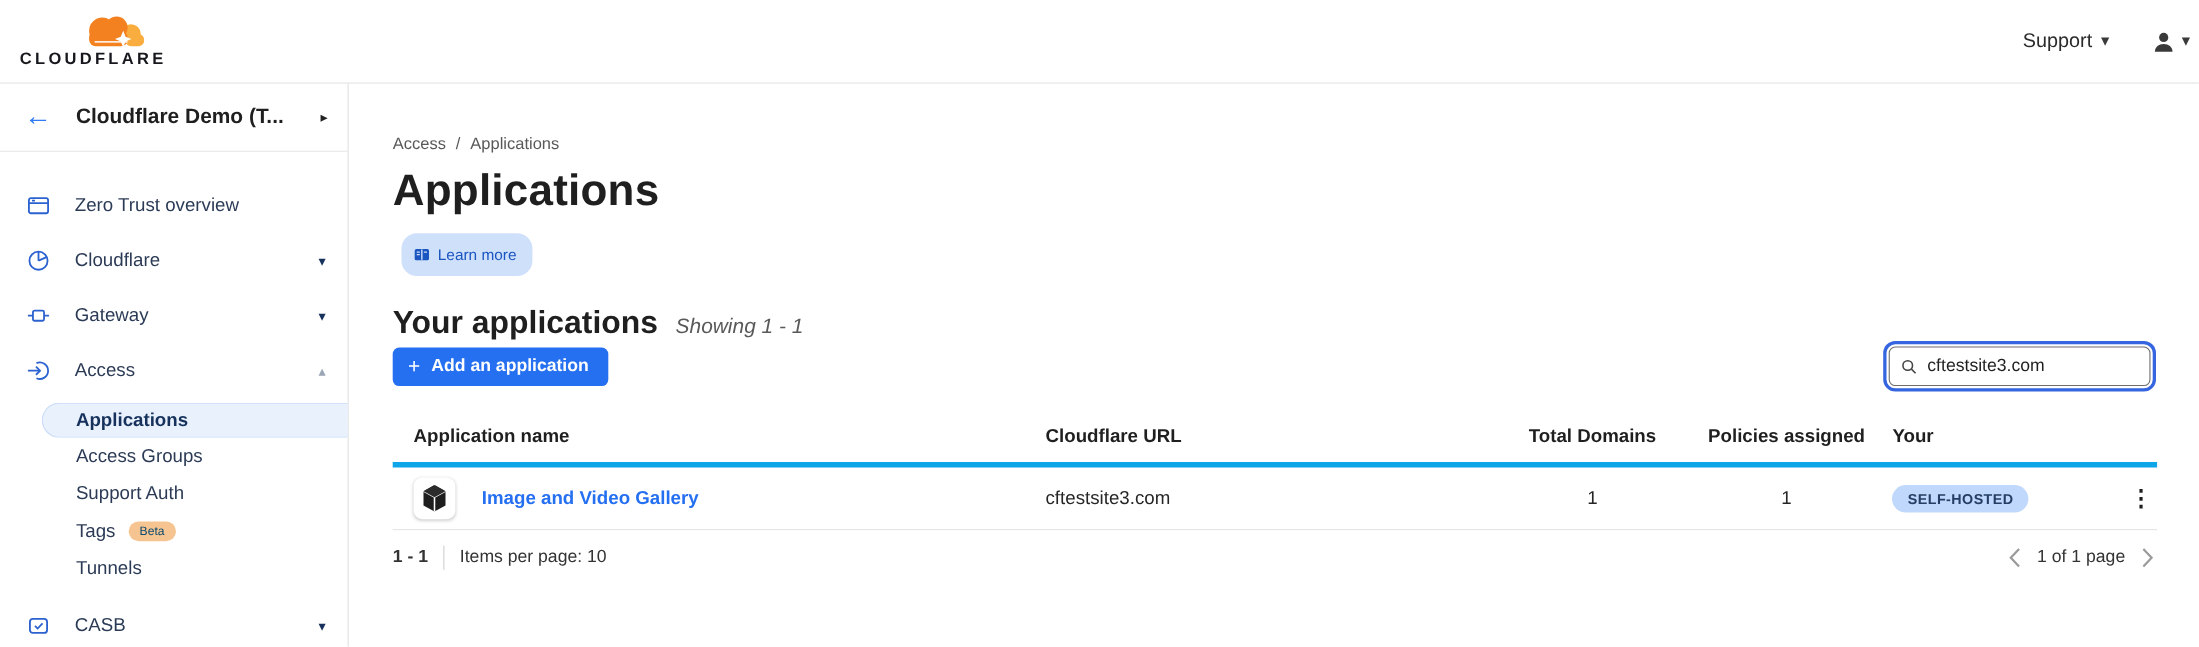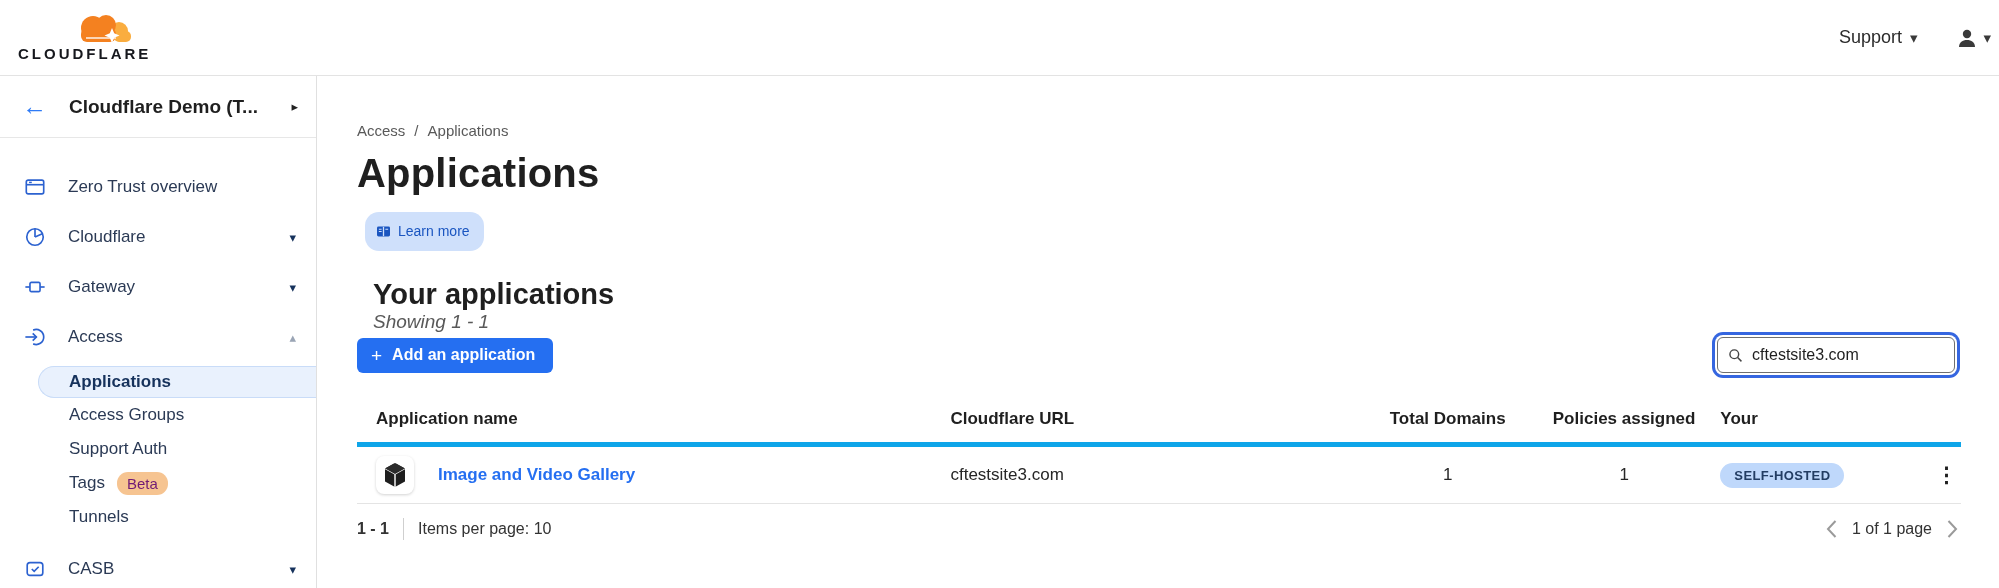--- a/index.html
+++ b/index.html
@@ -32,33 +32,33 @@
   .nav-item .nicon { width:24px; height:24px; margin-right:20px; flex:none; display:flex; align-items:center; }
   .nav-item .nlabel { flex:1; }
   .tri { font-size:13px; line-height:1; color:#16325c; }
   .tri.up { color:#9aa5b5; }
   .subnav { padding:4px 0 10px; }
   .sub-item { height:34px; display:flex; align-items:center; padding-left:69px;
     font-size:17px; color:#2b3a55; cursor:pointer; }
   .sub-item.active { background:var(--active-item-bg,#e9f1fd); border:1px solid #c9dcf8; border-right:none;
     border-radius:17px 0 0 17px; margin-left:38px; padding-left:30px; height:32px;
     font-weight:bold; color:#16325c; }
-  .beta { background:var(--beta-badge-bg,#f6c491); color:#701a75; font-size:15px; border-radius:11px;
+  .beta { background:var(--beta-badge-bg,#f6c491); color:#0c4a6e; font-size:11px; border-radius:11px;
     padding:3px 10px; margin-left:12px; }
 
   
   .main { flex:1; padding:46px 38px 0 40px; min-width:0; }
   .crumbs { font-size:15px; color:#595959; display:flex; gap:9px; }
   .crumb { cursor:pointer; }
   h1 { font-size:40px; color:#1f1f1f; margin:12px 0 16px; letter-spacing:0.2px; }
   .desc { font-size:19px; line-height:30px; max-width:880px; color:#303030; }
   .learn-more { display:inline-flex; align-items:center; gap:7px; background:var(--learn-more-bg,#cfe0fb);
     color:#1a55c0; border-radius:14px; padding:4px 14px 5px 11px; font-size:14px; cursor:pointer;
     vertical-align:2px; margin-left:8px; white-space:nowrap; }
-  .h2row { display:flex; align-items:baseline; margin:27px 0 4px;flex-direction:column; }
+  .h2row { display:flex; align-items:baseline; margin:27px 0 4px; }
   h2 { font-size:29px; color:#1f1f1f; }
   .showing { font-style:italic; color:#595959; font-size:19px; margin-left:16px; }
   .manage { font-size:19px; color:#303030; margin:5px 0 25px; }
 
   .toolbar { display:flex; align-items:center; justify-content:space-between; margin-bottom:36px; }
   .btn-primary { display:inline-flex; align-items:center; gap:10px; background:var(--accent-blue,#256ff1);
     color:#fff; border:none; border-radius:6px; height:35px; padding:0 18px 0 14px;
     font-size:16px; font-weight:bold; font-family:inherit; cursor:pointer; }
   .plus { font-size:19px; font-weight:normal; line-height:1; }
   .search-box { display:flex; align-items:center; gap:9px; background:#fff; border:1px solid #6f6f6f;

